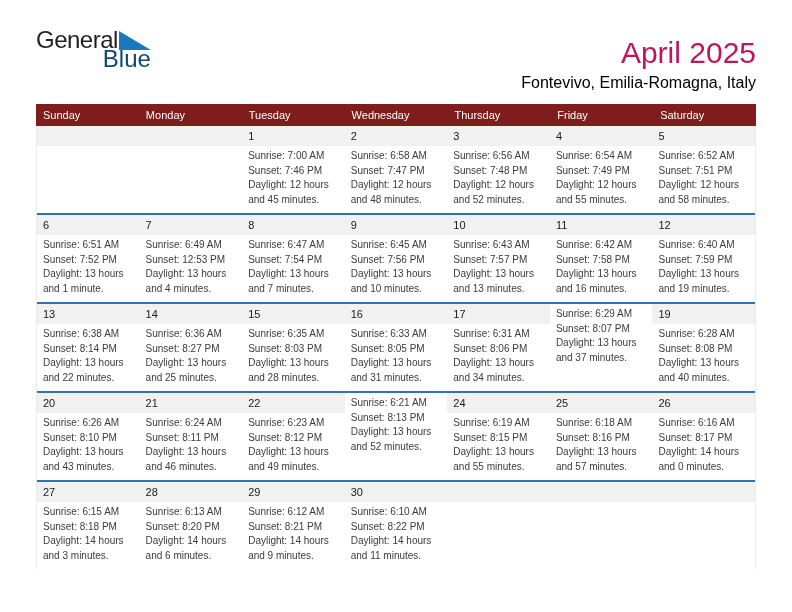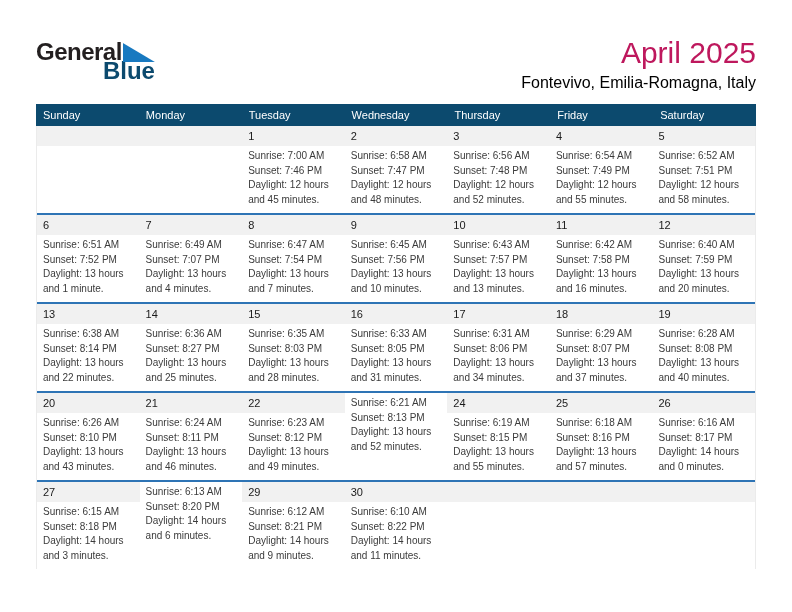--- a/index.html
+++ b/index.html
@@ -5,41 +5,41 @@
   * { margin: 0; padding: 0; box-sizing: border-box; }
   html, body { background: #ffffff; }
   body {
     width: 792px; height: 612px;
     position: relative; overflow: hidden;
     font-family: "Liberation Sans", sans-serif;
     color: #000;
   }
 
   
-  .logo { position: absolute; left: 36px; top: 40px; font-weight: bold; }
+  .logo { position: absolute; left: 36px; top: 28px; }
   .logo-top { display: flex; align-items: flex-start; }
   .logo-general { font-size: 24px; color: #231f20; letter-spacing: -0.5px; line-height: 24px; }
   .logo-triangle {
     width: 32px; height: 19px; margin-top: 3px; margin-left: 1px;
     background: #1879C0;
     clip-path: polygon(0 0, 100% 100%, 0 100%);
   }
   .logo-blue {
     font-size: 24px; color: #0c4a6e; line-height: 22px;
     text-align: right; margin-top: -4px;
   }
 
   
   .title-block { position: absolute; right: 36px; top: 38px; text-align: right; }
   .page-title { font-size: 30px; line-height: 30px; color: #be185d; }
   .page-subtitle { font-size: 16px; line-height: 20px; margin-top: 5px; color: #000; }
 
   
   .calendar { position: absolute; left: 36px; top: 104px; width: 720px; }
-  .day-header-row { display: flex; background: #0c4a6e; height: 22px; }
+  .day-header-row { display: flex; background: #7f1d1d; height: 22px; }
   .hcell {
     flex: 1; color: #ffffff; font-size: 11px;
     padding: 5px 0 0 7px; white-space: nowrap; overflow: hidden;
   }
   .weeks { border-left: 1px solid #ebebeb; border-right: 1px solid #ebebeb; }
   .week-row { display: flex; }
   .week-row + .week-row { border-top: 2px solid #2E74B5; }
   .cell { flex: 1; display: flex; flex-direction: column; min-width: 0; }
   .num {
     height: 20px; background: #F1F1F1;
@@ -142,21 +142,21 @@
               <div>Sunrise: 6:51 AM</div>
               <div>Sunset: 7:52 PM</div>
               <div>Daylight: 13 hours</div>
               <div>and 1 minute.</div>
             </div>
           </div>
           <div class="cell">
             <div class="num">7</div>
             <div class="details">
               <div>Sunrise: 6:49 AM</div>
-              <div>Sunset: 7:07 PM</div>
+              <div>Sunset: 12:53 PM</div>
               <div>Daylight: 13 hours</div>
               <div>and 4 minutes.</div>
             </div>
           </div>
           <div class="cell">
             <div class="num">8</div>
             <div class="details">
               <div>Sunrise: 6:47 AM</div>
               <div>Sunset: 7:54 PM</div>
               <div>Daylight: 13 hours</div>
@@ -189,21 +189,21 @@
               <div>Daylight: 13 hours</div>
               <div>and 16 minutes.</div>
             </div>
           </div>
           <div class="cell">
             <div class="num">12</div>
             <div class="details">
               <div>Sunrise: 6:40 AM</div>
               <div>Sunset: 7:59 PM</div>
               <div>Daylight: 13 hours</div>
-              <div>and 20 minutes.</div>
+              <div>and 19 minutes.</div>
             </div>
           </div>
         </div>
         <div class="week-row">
           <div class="cell">
             <div class="num">13</div>
             <div class="details">
               <div>Sunrise: 6:38 AM</div>
               <div>Sunset: 8:14 PM</div>
               <div>Daylight: 13 hours</div>
@@ -240,21 +240,20 @@
           <div class="cell">
             <div class="num">17</div>
             <div class="details">
               <div>Sunrise: 6:31 AM</div>
               <div>Sunset: 8:06 PM</div>
               <div>Daylight: 13 hours</div>
               <div>and 34 minutes.</div>
             </div>
           </div>
           <div class="cell">
-            <div class="num">18</div>
             <div class="details">
               <div>Sunrise: 6:29 AM</div>
               <div>Sunset: 8:07 PM</div>
               <div>Daylight: 13 hours</div>
               <div>and 37 minutes.</div>
             </div>
           </div>
           <div class="cell">
             <div class="num">19</div>
             <div class="details">
@@ -333,20 +332,21 @@
           <div class="cell">
             <div class="num">27</div>
             <div class="details">
               <div>Sunrise: 6:15 AM</div>
               <div>Sunset: 8:18 PM</div>
               <div>Daylight: 14 hours</div>
               <div>and 3 minutes.</div>
             </div>
           </div>
           <div class="cell">
+            <div class="num">28</div>
             <div class="details">
               <div>Sunrise: 6:13 AM</div>
               <div>Sunset: 8:20 PM</div>
               <div>Daylight: 14 hours</div>
               <div>and 6 minutes.</div>
             </div>
           </div>
           <div class="cell">
             <div class="num">29</div>
             <div class="details">

